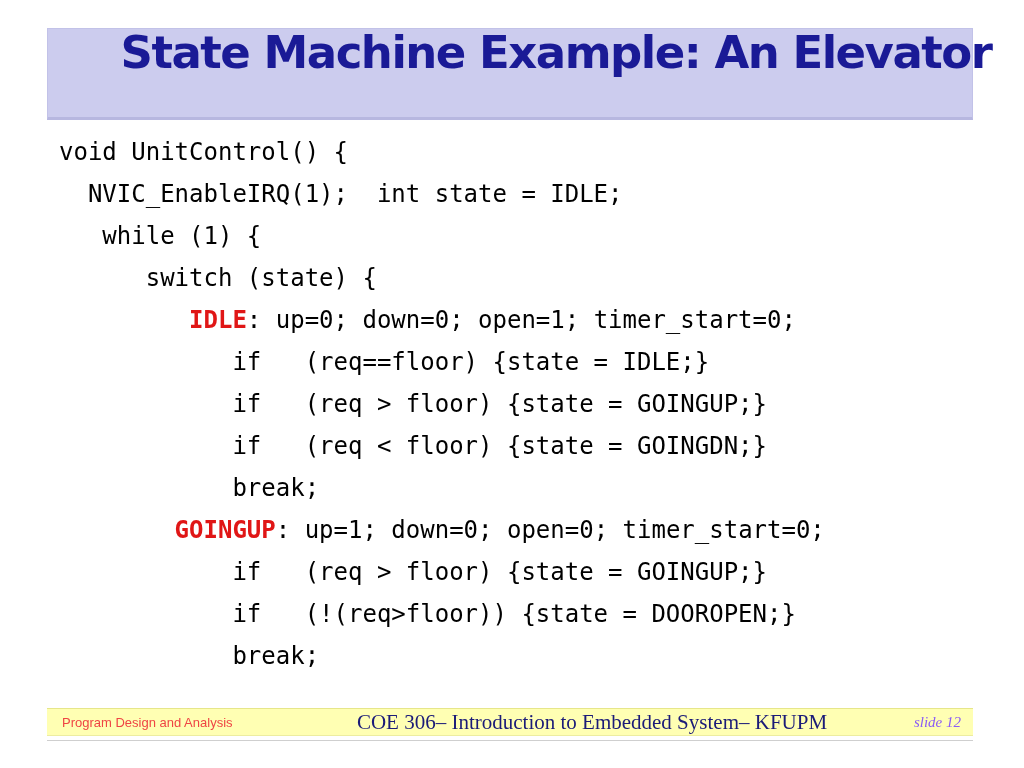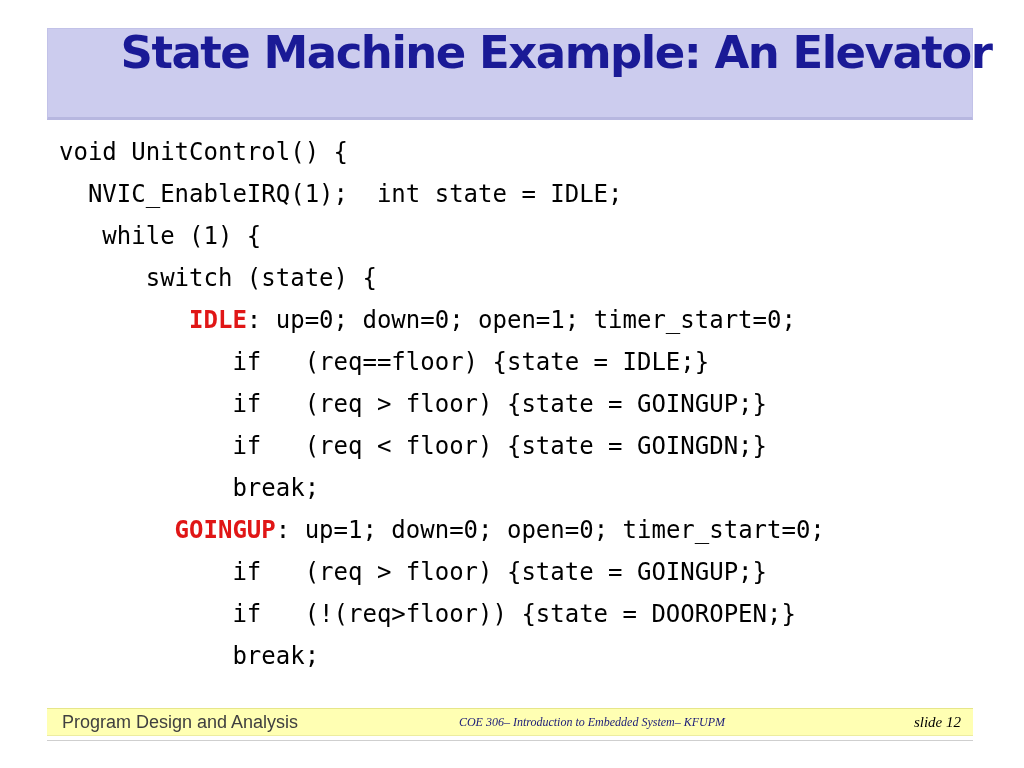--- a/index.html
+++ b/index.html
@@ -76,49 +76,48 @@
     box-sizing: border-box;
   }
   .footer-left {
     position: absolute;
     left: 15px;
     top: 0;
     height: 100%;
     display: flex;
     align-items: center;
     font-family: "Liberation Sans", sans-serif;
-    font-size: 18px;
-    color: #404040;
+    font-size: 13px;
+    color: #ef4444;
     text-align: center;
   }
   .footer-center {
     position: absolute;
     left: 545px;
     top: 0;
     height: 100%;
     transform: translateX(-50%);
     display: flex;
     align-items: center;
     white-space: nowrap;
     font-family: "Liberation Serif", serif;
-    font-style: italic;
-    font-size: 12px;
+    font-size: 21px;
     color: var(--footer-center-text, #1b1b78);
   }
   .footer-right {
     position: absolute;
     right: 12px;
     top: 0;
     height: 100%;
     display: flex;
     align-items: center;
     font-family: "Liberation Serif", serif;
     font-style: italic;
     font-size: 15px;
-    color: #000000;
+    color: #8b5cf6;
   }
   .footer-hairline {
     position: absolute;
     left: 47px;
     top: 740px;
     width: 926px;
     height: 1px;
     background: #cfcfcf;
   }
 </style>

